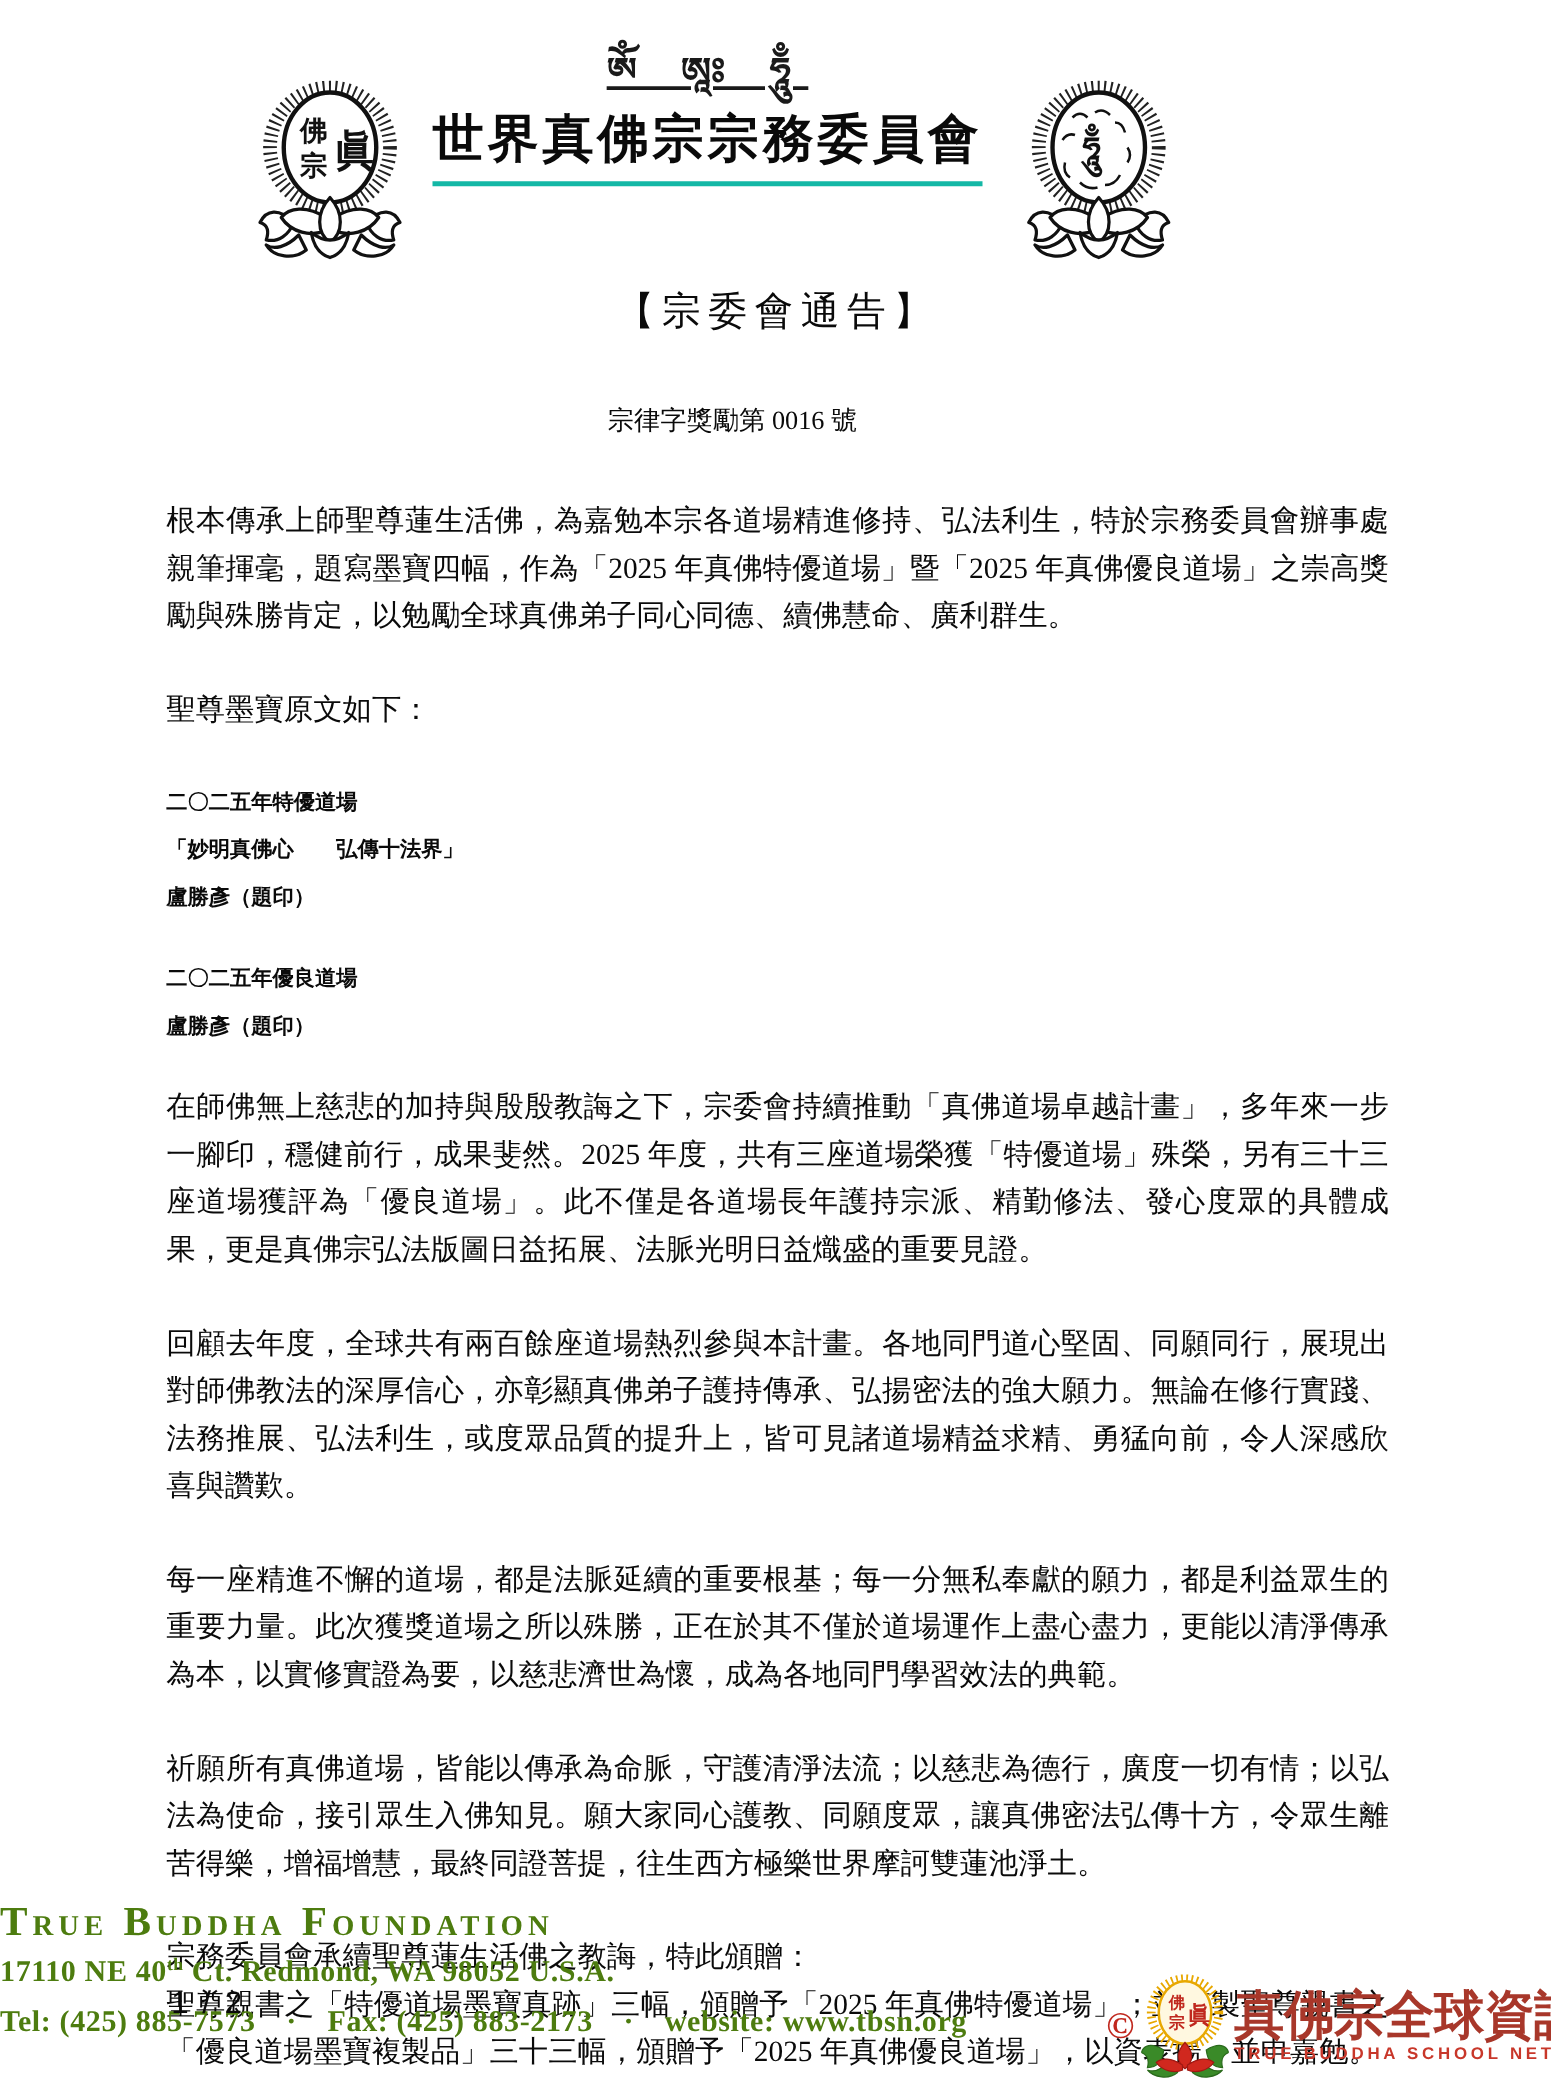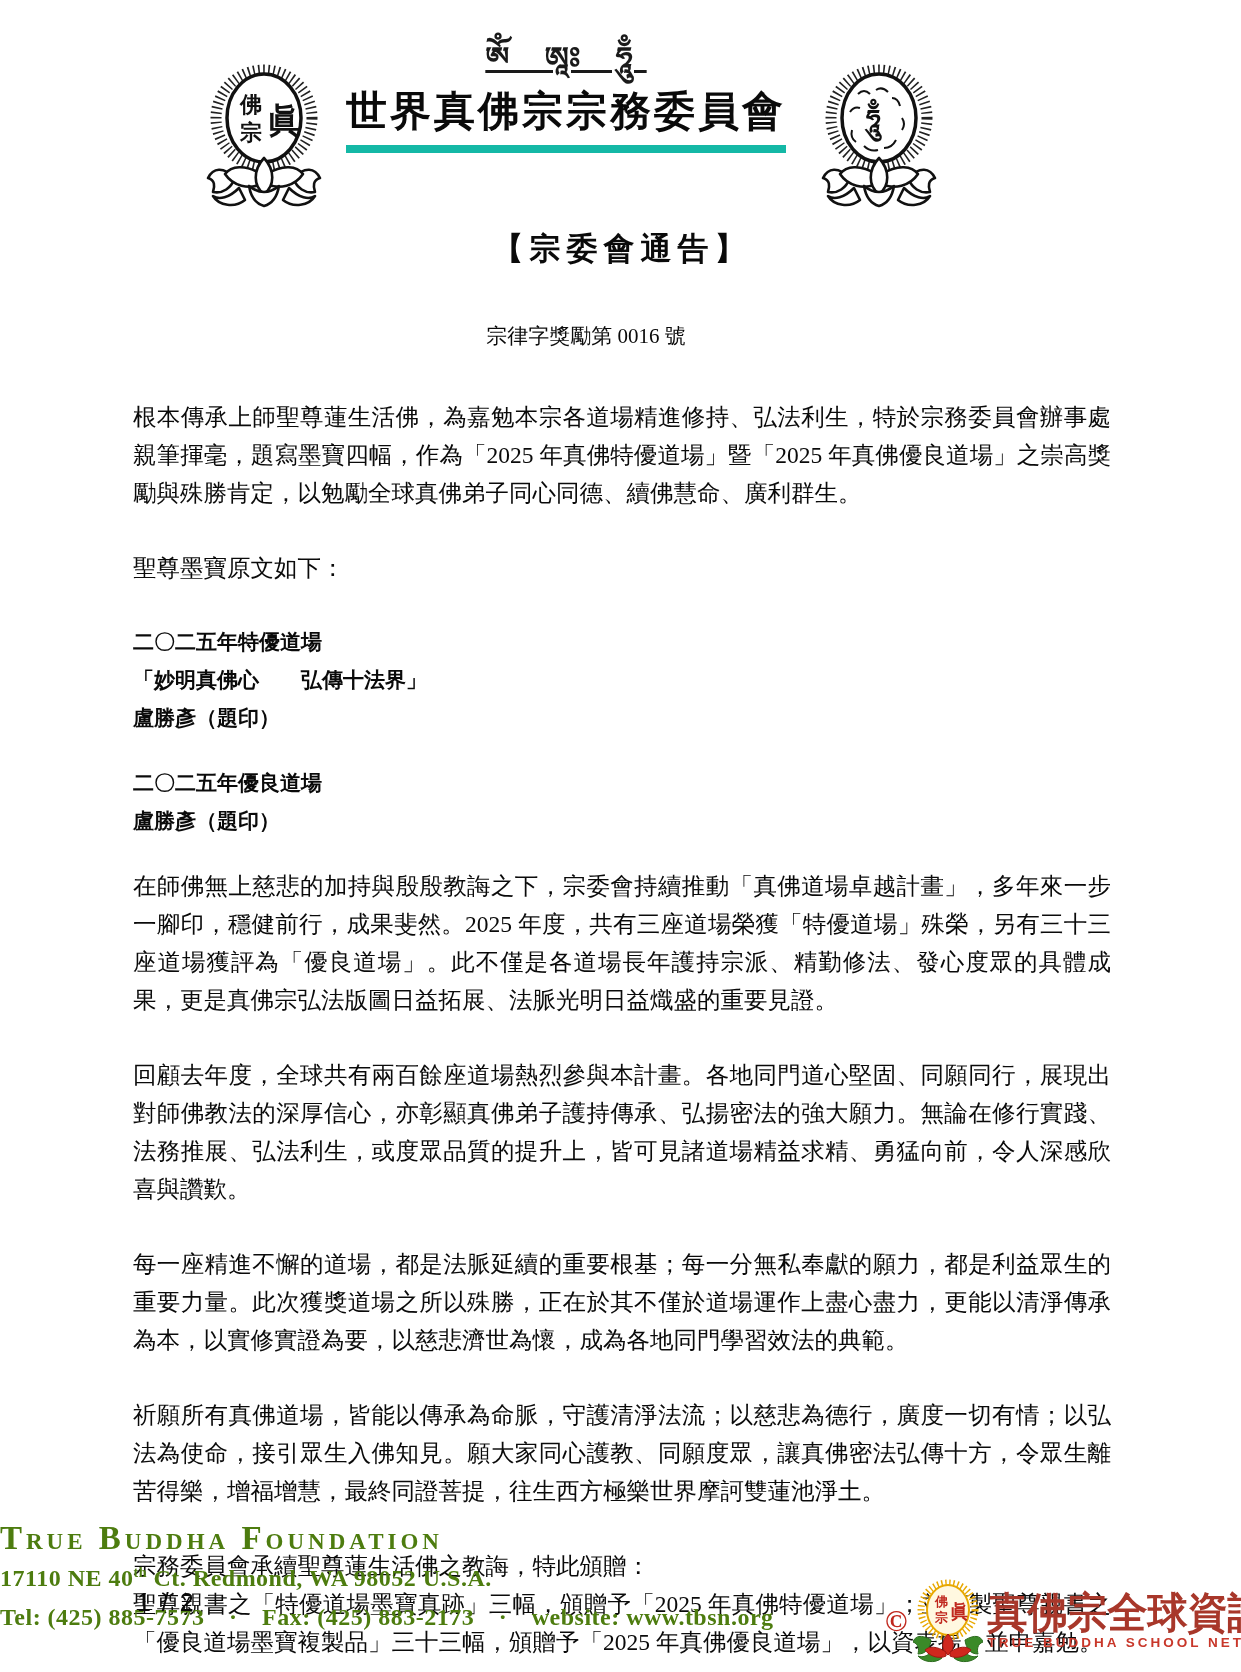--- a/index.html
+++ b/index.html
@@ -25,53 +25,53 @@
   }
   .seed-syllables {
     font-size: 30px; font-weight: bold; line-height: 1.2; letter-spacing: 14px;
     color: #1a1a1a;
     text-decoration: underline;
   }
   .org-name {
     display: inline-block;
     margin-top: 8px;
     font-size: 41px; font-weight: bold; letter-spacing: 3px;
-    border-bottom: 8px solid #14b8a6;
+    border-bottom: 4px solid #14b8a6;
     padding-bottom: 6px;
     white-space: nowrap;
   }
 
   
   .content {
     position: absolute;
     left: 133px; top: 228px;
     width: 978px;
   }
   .notice-title {
     text-align: center;
     font-size: 31px;
-    font-weight: bold;
+    font-weight: normal;
     letter-spacing: 6px;
     margin-bottom: 52px;
   }
   .ref-number {
     text-align: center;
     font-size: 21px;
     padding-right: 72px;
     margin-bottom: 48px;
   }
   .para {
     font-size: 23.5px;
     line-height: 38px;
     text-align: justify;
     margin: 0 0 37px 0;
   }
   .intro-line { margin-bottom: 36px; }
   .award-block {
-    font-size: 21px;
+    font-size: 17px;
     line-height: 38px;
     font-weight: bold;
     margin: 0 0 27px 0;
   }
   .award-block div { white-space: pre; }
   .p6 { margin-bottom: 0; }
 
   
   .footer { position: absolute; left: 0; top: 1500px; width: 100%; }
   .page-number {

